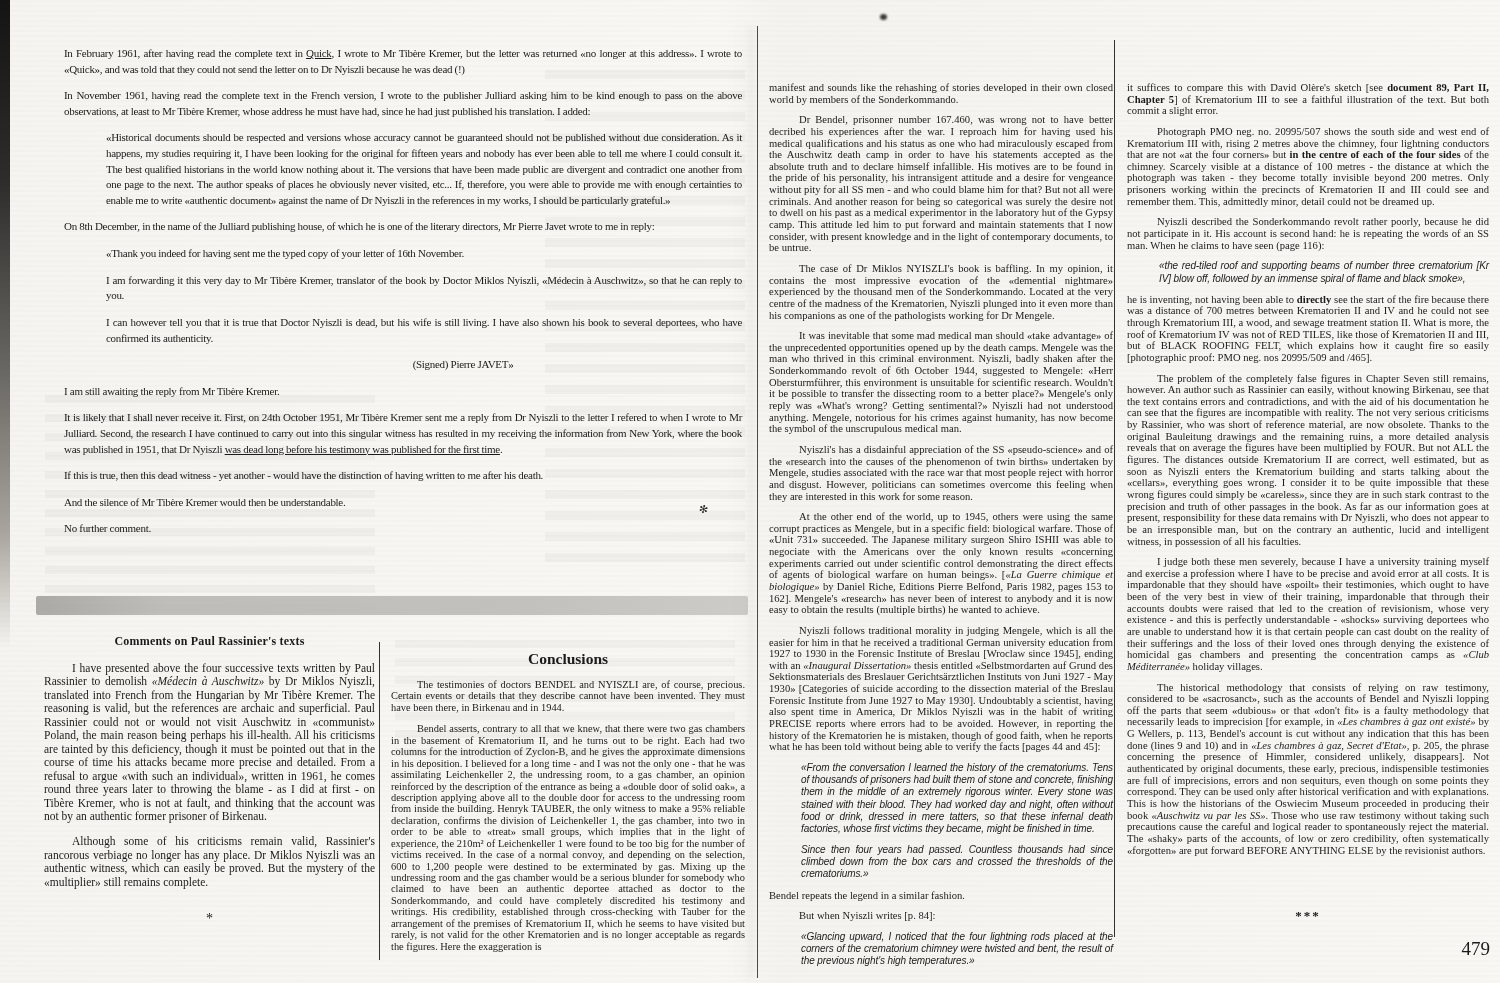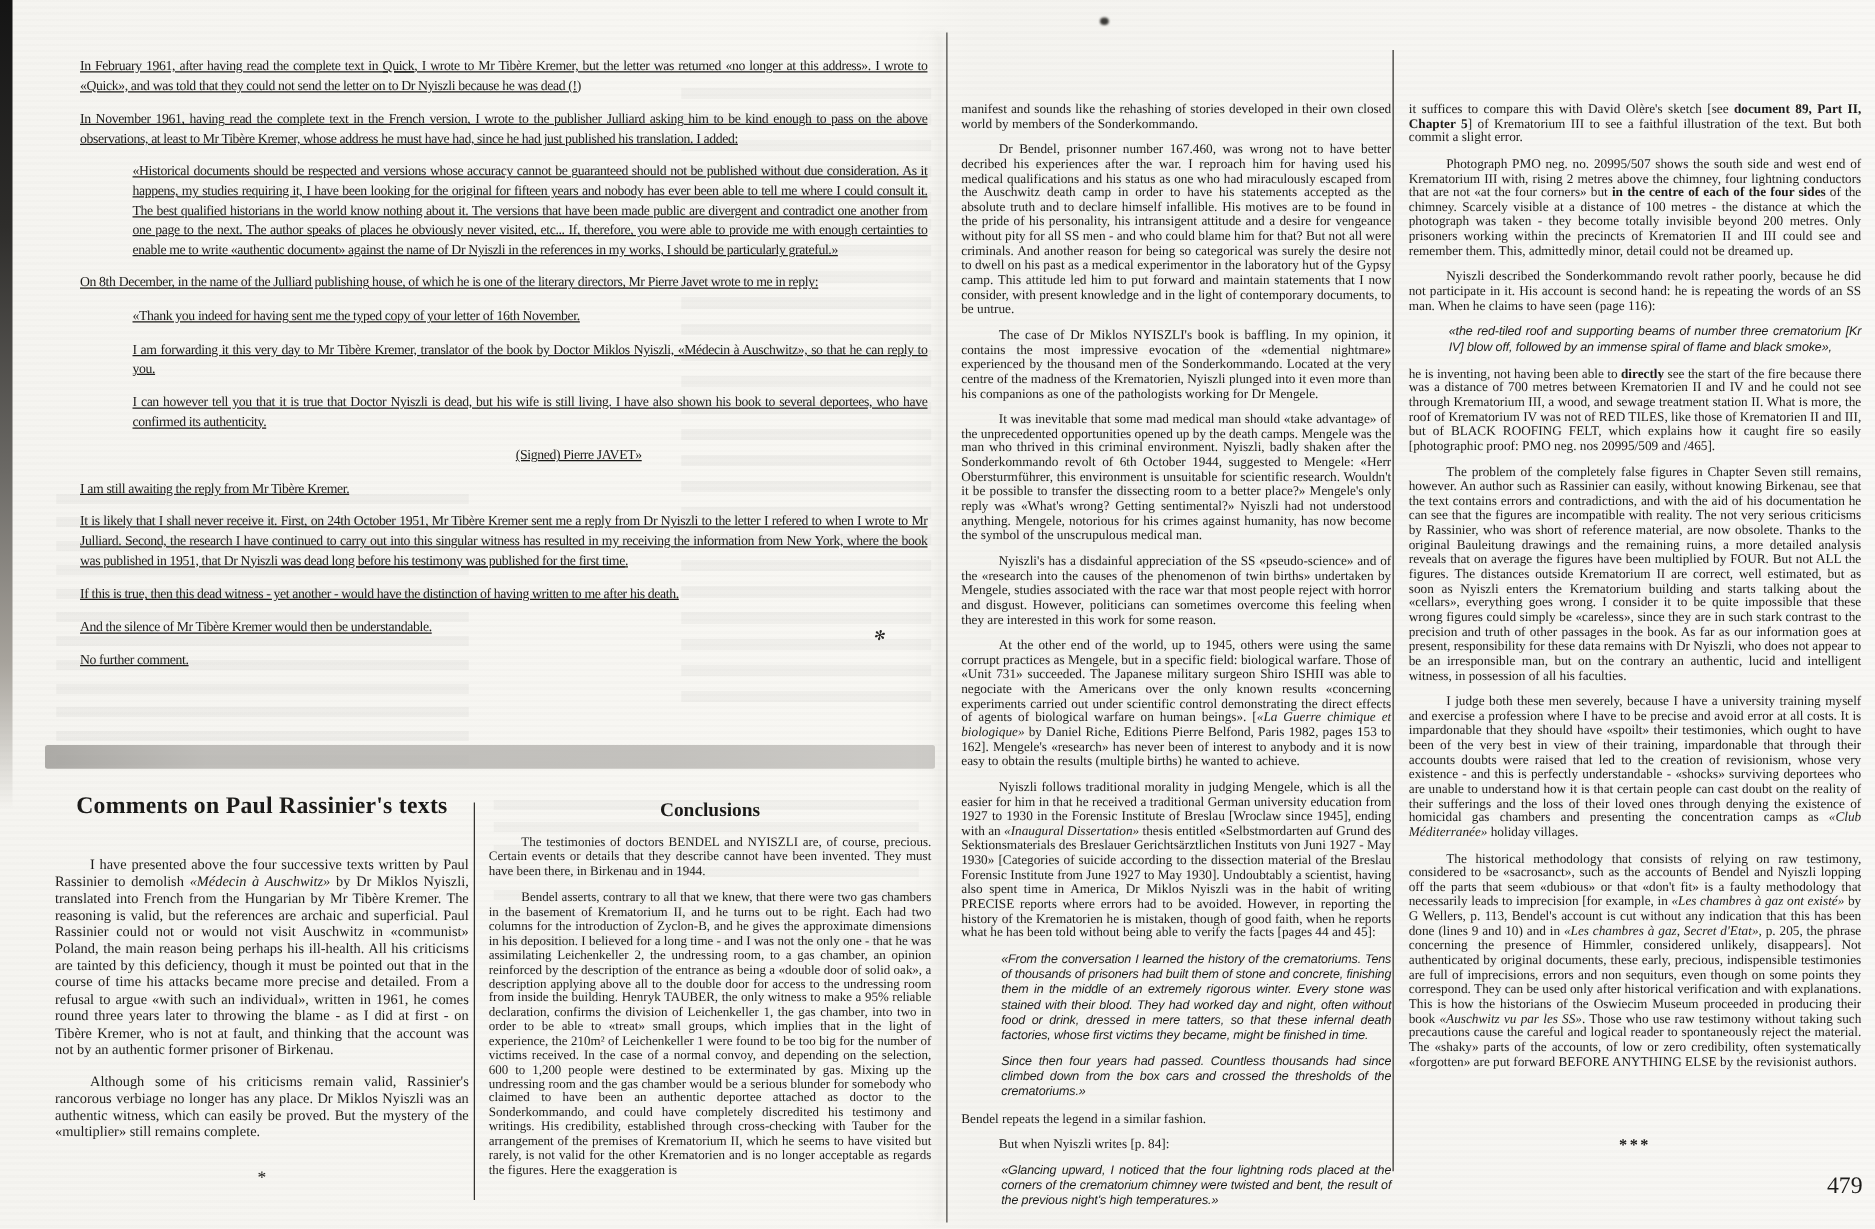--- a/index.html
+++ b/index.html
@@ -31,34 +31,34 @@
     background:repeating-linear-gradient(180deg,#444 0 8px,transparent 8px 18px);}
   .dot-artifact{position:absolute;left:880px;top:14px;width:7px;height:6px;background:#3a3936;border-radius:50%;filter:blur(1px);}
   .ink-mark{position:absolute;left:699px;top:505px;width:9px;height:9px;color:#2a2927;font-size:11px;line-height:9px;transform:rotate(12deg);}
   
   .page-divider{position:absolute;left:757px;top:26px;width:1px;height:952px;background:#4a4946;
     box-shadow:-6px 0 7px rgba(120,118,112,.35), -14px 0 14px rgba(140,138,130,.18);}
   .left-col-divider{position:absolute;left:379px;top:642px;width:1px;height:318px;background:#33322f;}
   .right-col-divider{position:absolute;left:1114px;top:40px;width:1px;height:897px;background:#33322f;}
   
   .top-block{position:absolute;left:64px;top:46px;width:678px;text-align:justify;
-    font-size:11px;line-height:1.42;letter-spacing:-.3px;text-decoration:underline;}
+    font-size:11px;line-height:1.42;letter-spacing:-.3px;}
   .top-block .para{margin:0 0 11px 0;}
   .top-block .quote{margin-left:42px;margin-bottom:11px;}
   .top-block .sig{text-align:center;margin-left:120px;margin-bottom:11px;}
   
   .comments-col{position:absolute;left:44px;top:634px;width:331px;text-align:justify;
     font-size:11.5px;line-height:1.17;}
-  .comments-col h3{margin:0 0 30px 0;text-align:center;font-size:19px;font-weight:bold;letter-spacing:.2px;}
+  .comments-col h3{margin:0 0 14px 0;text-align:center;font-size:12px;font-weight:bold;letter-spacing:.2px;}
   .comments-col .para{margin:0 0 12px 0;}
   .comments-col .indent{text-indent:28px;}
   .star-mark{text-align:center;font-size:14px;margin-top:22px;}
   .conclusions-col{position:absolute;left:391px;top:634px;width:354px;text-align:justify;
     font-size:10.4px;line-height:1.1;}
-  .conclusions-col h3{margin:6px 0 12px 0;text-align:center;font-size:15.5px;font-weight:bold;}
+  .conclusions-col h3{margin:16px 0 12px 0;text-align:center;font-size:15.5px;font-weight:bold;}
   .conclusions-col .para{margin:0 0 10px 0;}
   .conclusions-col .indent{text-indent:26px;}
   
   .rcol{position:absolute;top:44px;text-align:justify;font-size:10.6px;line-height:1.1;margin-top:38px;}
   .rcol1{left:769px;width:344px;}
   .rcol2{left:1127px;width:362px;}
   .rcol .para{margin:0 0 9px 0;}
   .rcol .indent{text-indent:30px;}
   .rcol .iquote{margin:0 0 9px 32px;font-family:"Liberation Sans","DejaVu Sans",sans-serif;
     font-style:italic;font-size:10px;line-height:1.22;letter-spacing:-.1px;}

